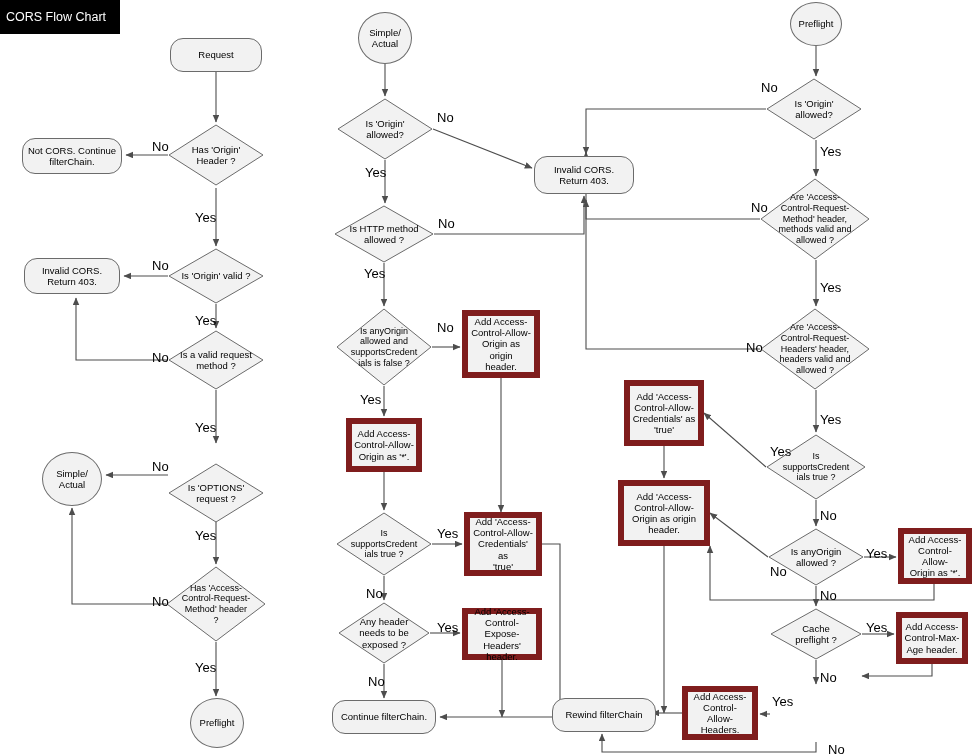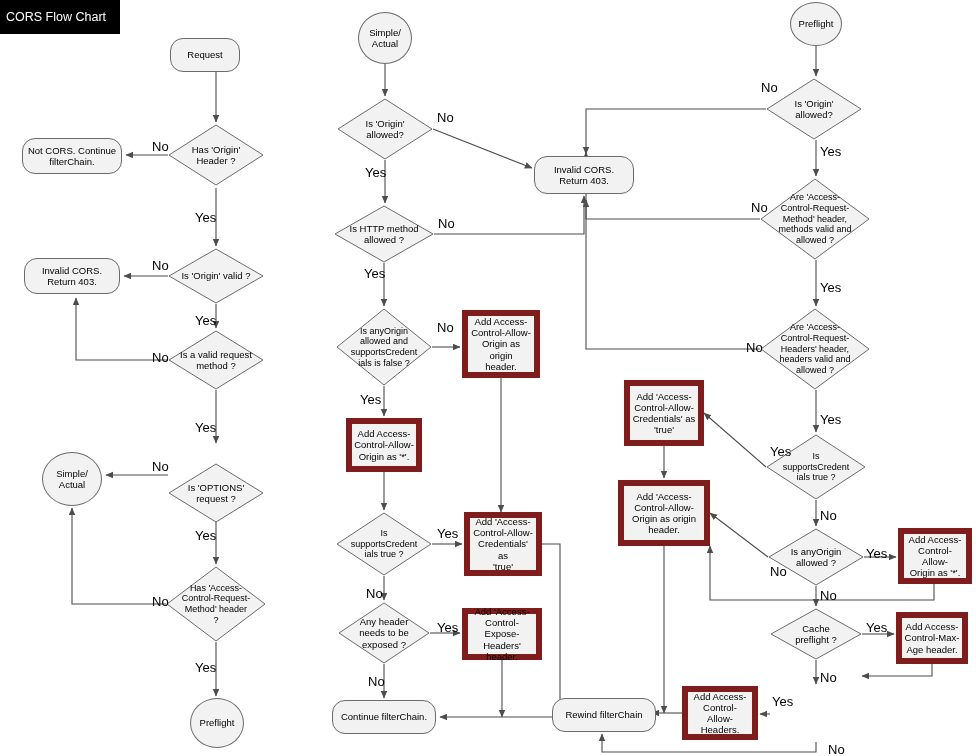--- a/index.html
+++ b/index.html
@@ -140,21 +140,21 @@
       <path d="M816,660 L816,684"></path>
       <path d="M770,714 L760,714"></path>
       <path d="M682,713 L652,713"></path>
       <path d="M816,742 L816,752 L602,752 L602,734"></path>
       <path d="M664,546 L664,713" marker-end=""></path>
     </g>
   </svg>
 
   <div id="title-box">CORS Flow Chart</div>
 
-  <div class="node n-round" style="left:170px;top:38px;width:70px;height:34px;">Request</div>
+  <div class="node n-round" style="left:170px;top:38px;width:92px;height:34px;">Request</div>
 
   <div class="node n-round" style="left:22px;top:138px;width:100px;height:36px;">Not CORS. Continue
 filterChain.</div>
 
   <div class="node n-diamond" style="left:168px;top:124px;width:96px;height:62px;">
     <svg viewBox="0 0 96 62" style="position:absolute;left:0;top:0;width:96px;height:62px;">
         <polygon points="48,1 95,31 48,61 1,31" fill="#f2f2f2" stroke="#6b6b6b" stroke-width="1"></polygon>
       </svg>
     <span class="dlabel">Has 'Origin'
 Header ?</span>

